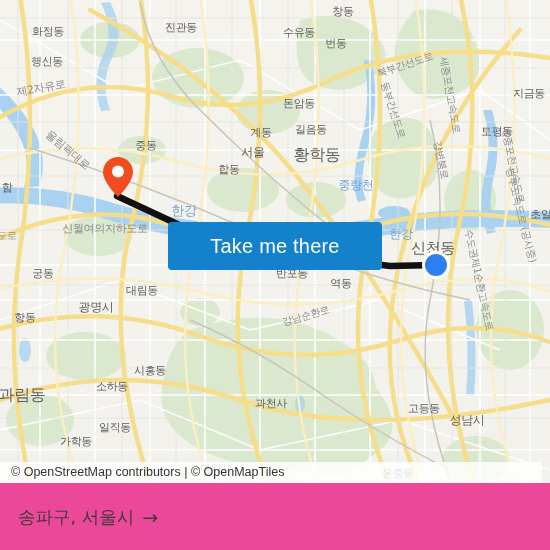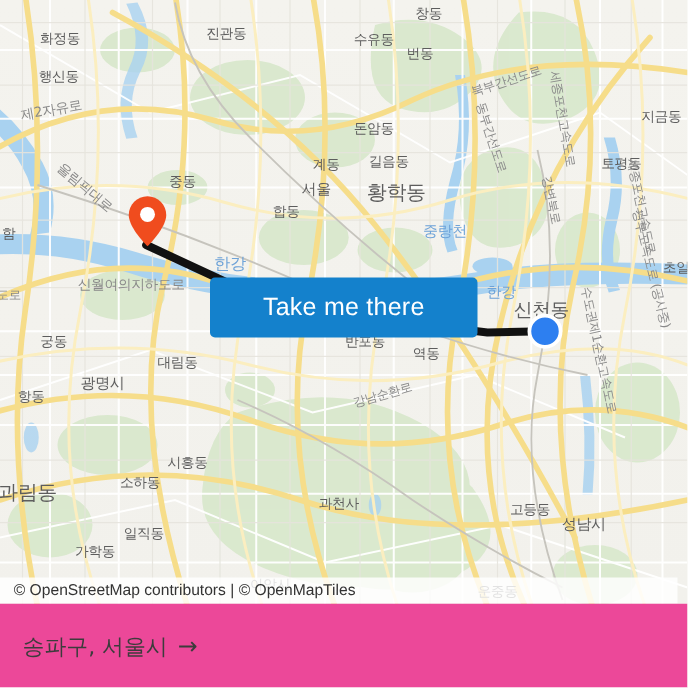--- a/index.html
+++ b/index.html
@@ -286,21 +286,21 @@
         <div class="maplabel road" style="left: 105px; top: 228px; font-size: 11px;">신월여의지하도로</div>
         <div class="maplabel water" style="left: 401px; top: 234px; font-size: 12px;">한강</div>
         <div class="maplabel city" style="left: 433px; top: 248px; font-size: 15px;">신천동</div>
         <div class="maplabel city" style="left: 541px; top: 214px; font-size: 11px;">초일</div>
         <div class="maplabel road" style="left: 521px; top: 215px; font-size: 10px; transform: translate(-50%, -50%) rotate(76deg);">경부고속도로 (공사중)</div>
         <div class="maplabel city" style="left: 43px; top: 273px; font-size: 11px;">궁동</div>
         <div class="maplabel city" style="left: 142px; top: 290px; font-size: 11px;">대림동</div>
         <div class="maplabel city" style="left: 292px; top: 273px; font-size: 11px;">반포동</div>
         <div class="maplabel city" style="left: 341px; top: 283px; font-size: 11px;">역동</div>
         <div class="maplabel road" style="left: 479px; top: 280px; font-size: 10px; transform: translate(-50%, -50%) rotate(78deg);">수도권제1순환고속도로</div>
-        <div class="maplabel city" style="left: 82px; top: 307px; font-size: 12px;">광명시</div>
+        <div class="maplabel city" style="left: 96px; top: 307px; font-size: 12px;">광명시</div>
         <div class="maplabel city" style="left: 25px; top: 317px; font-size: 11px;">항동</div>
         <div class="maplabel road" style="left: 306px; top: 316px; font-size: 10px; transform: translate(-50%, -50%) rotate(-16deg);">강남순환로</div>
         <div class="maplabel city" style="left: 150px; top: 370px; font-size: 11px;">시흥동</div>
         <div class="maplabel city" style="left: 112px; top: 386px; font-size: 11px;">소하동</div>
         <div class="maplabel city" style="left: 22px; top: 395px; font-size: 16px;">과림동</div>
         <div class="maplabel city" style="left: 271px; top: 403px; font-size: 11px;">과천사</div>
         <div class="maplabel city" style="left: 424px; top: 408px; font-size: 11px;">고등동</div>
         <div class="maplabel city" style="left: 467px; top: 420px; font-size: 12px;">성남시</div>
         <div class="maplabel city" style="left: 115px; top: 427px; font-size: 11px;">일직동</div>
         <div class="maplabel city" style="left: 76px; top: 441px; font-size: 11px;">가학동</div>

